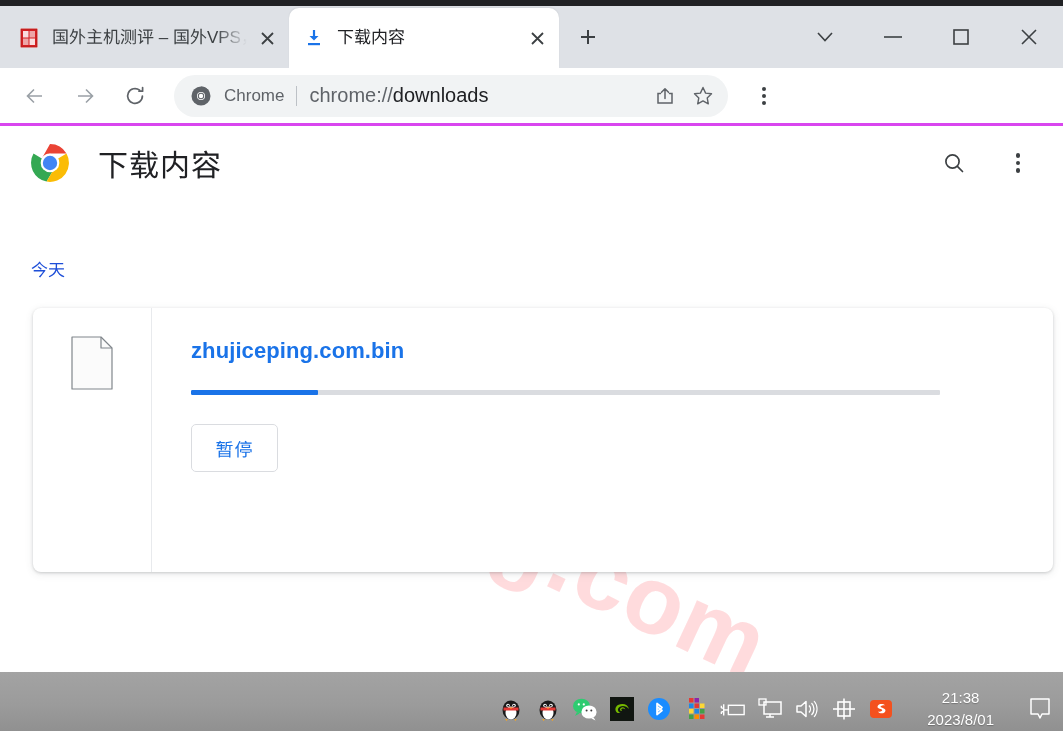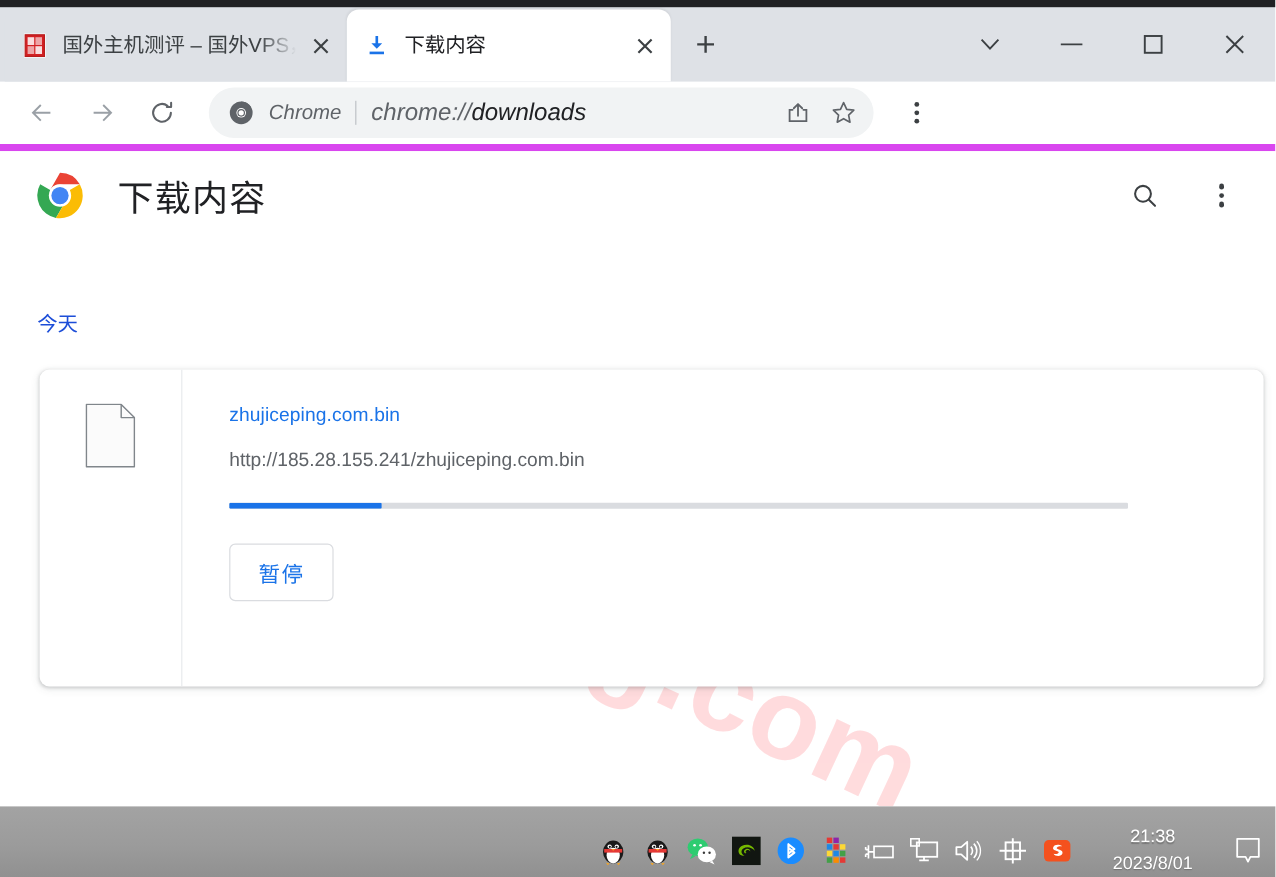--- a/index.html
+++ b/index.html
@@ -97,22 +97,21 @@
     display: flex; align-items: center; justify-content: center;
   }
 
   
   .toolbar {
     height: 58px;
     background: #ffffff;
     display: flex;
     align-items: center;
     padding: 0 14px 0 10px;
-    border-bottom: 6px solid #d946ef;
-    font-style: italic;
+    border-bottom: 3px solid #d946ef;
   }
   .tb-btn {
     width: 40px; height: 40px;
     margin: 0 5px;
     display: flex; align-items: center; justify-content: center;
     border-radius: 50%;
     flex: 0 0 40px;
   }
   .omnibox {
     flex: 1 1 auto;
@@ -243,22 +242,22 @@
     justify-content: center;
     padding-top: 28px;
   }
   .file-icon { width: 42px; height: 54px; }
   .card-body {
     flex: 1 1 auto;
     padding: 30px 0 0 39px;
     position: relative;
   }
   .file-name {
-    font-size: 16px;
-    font-weight: 400;
+    font-size: 22px;
+    font-weight: 700;
     color: #1a73e8;
     letter-spacing: 0.1px;
   }
   .file-url {
     font-size: 16px;
     color: #5f6368;
     margin-top: 19px;
   }
   .file-status {
     font-size: 16px;
@@ -483,21 +482,20 @@
 
       <div class="card">
         <div class="card-icon-col">
           <svg class="file-icon" viewBox="0 0 42 54">
             <path d="M1 1 L30 1 L41 12 L41 53 L1 53 Z" fill="#fbfbfb" stroke="#80868b" stroke-width="1.2" stroke-linejoin="round"></path>
             <path d="M30 1 L30 12 L41 12" fill="none" stroke="#80868b" stroke-width="1.2" stroke-linejoin="round"></path>
           </svg>
         </div>
         <div class="card-body">
           <div class="file-name">zhujiceping.com.bin</div>
-          <div class="file-url">http://185.28.155.241/zhujiceping.com.bin</div>
           <div class="progress-track">
             <div class="progress-fill" id="progress-fill" style="width: 17%;"></div>
           </div>
           <div class="card-actions">
             <button class="action-btn">暂停</button>
           </div>
         </div>
       </div>
 
     </div>

